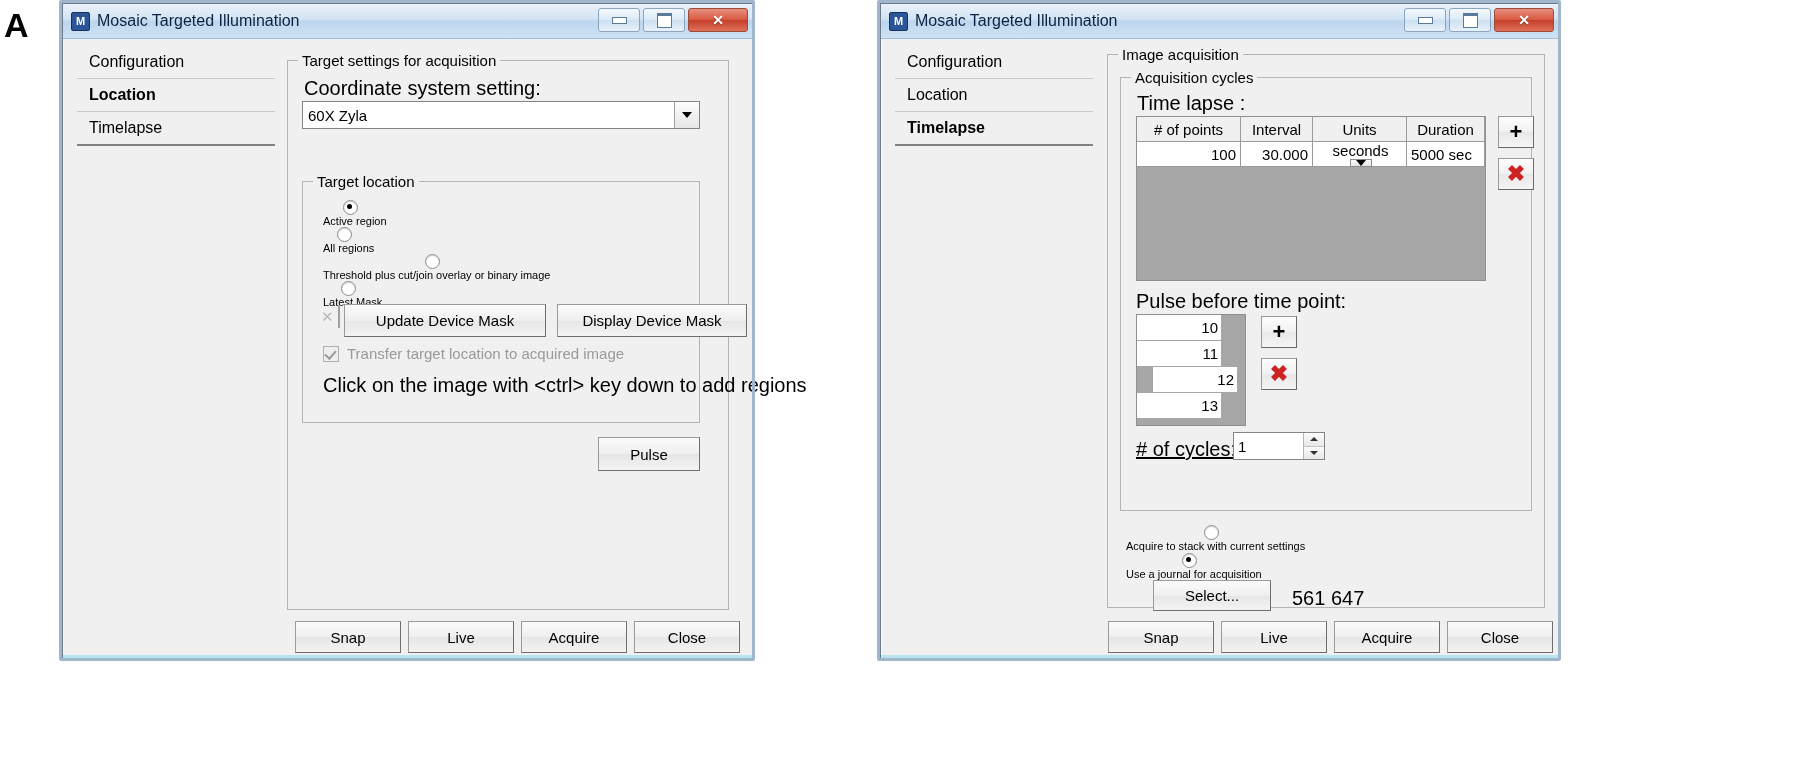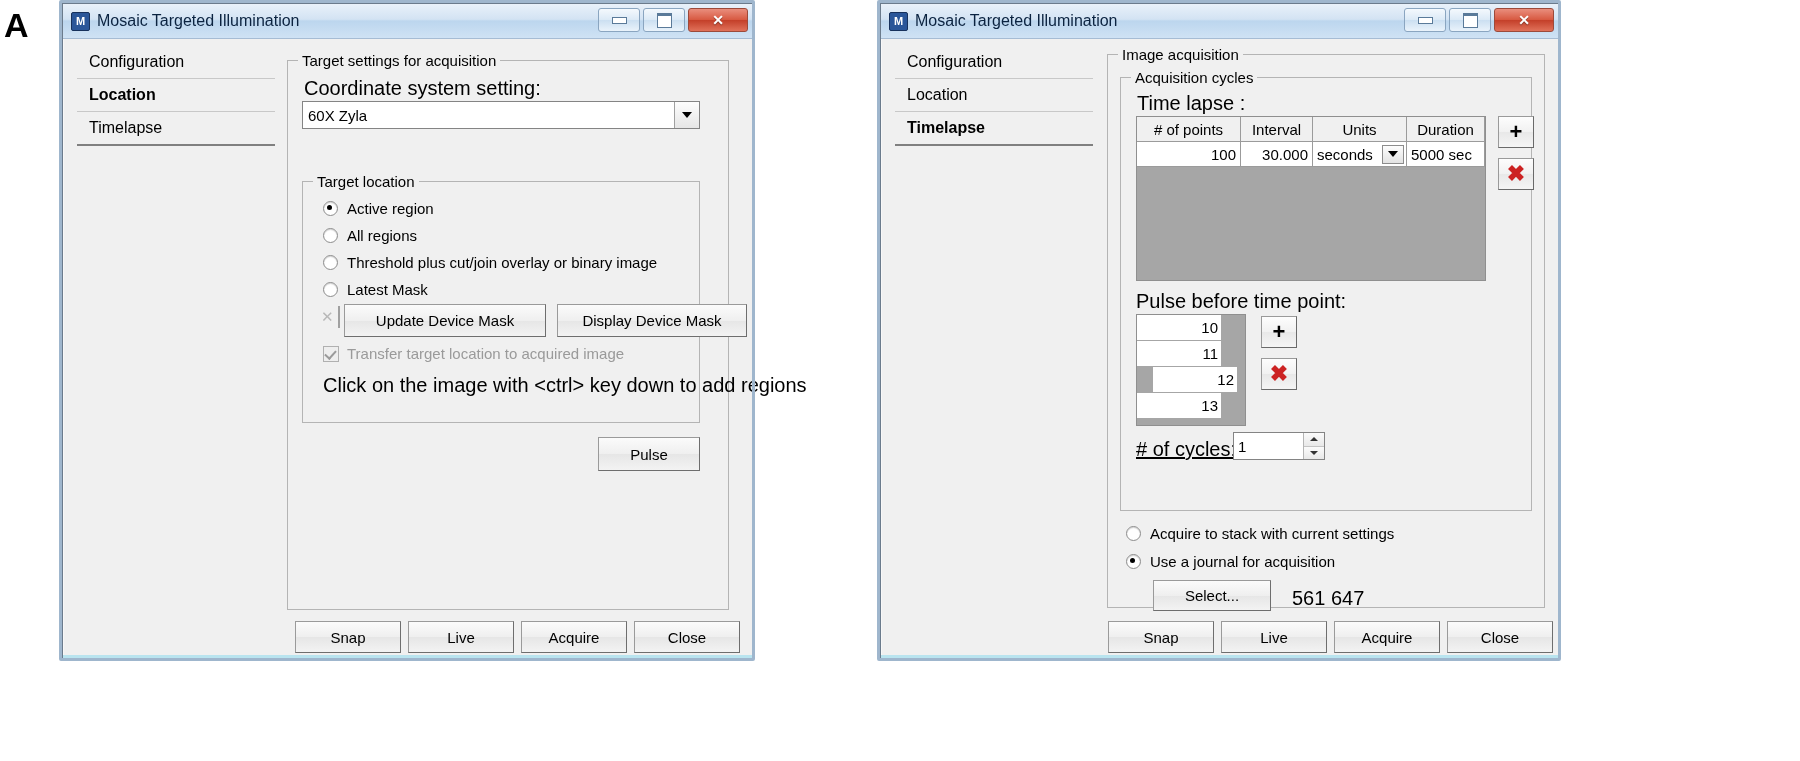--- a/index.html
+++ b/index.html
@@ -40,21 +40,21 @@
 
   .lbl{position:absolute;font-size:20px;color:#000;white-space:nowrap;}
 
   
   .combo{position:absolute;background:#fff;border:1px solid #848484;display:flex;align-items:center;}
   .combo .ctext{flex:1;padding-left:5px;font-size:15px;color:#000;}
   .combo .carrow{width:24px;align-self:stretch;border-left:1px solid #a0a0a0;
                  background:linear-gradient(to bottom,#fdfdfd,#e6e6e6);display:flex;align-items:center;justify-content:center;}
   .carrow i{display:block;width:0;height:0;border-left:5px solid transparent;border-right:5px solid transparent;border-top:6px solid #000;}
 
-  .radio{position:absolute;display:flex;align-items:center;font-size:15px;color:#000;white-space:nowrap;}
+  .radio{position:absolute;display:flex;align-items:center;font-size:11px;color:#000;white-space:nowrap;flex-direction:column;}
   .radio .dot{width:13px;height:13px;border-radius:50%;background:#fff;border:1px solid #8c8c8c;
               box-shadow:0 1px 1px rgba(0,0,0,.18) inset;margin-right:9px;flex:none;position:relative;}
   .radio.on .dot::after{content:"";position:absolute;left:3px;top:3px;width:5px;height:5px;border-radius:50%;background:#000;}
 
   .chk{position:absolute;display:flex;align-items:center;font-size:15px;white-space:nowrap;color:#9a9a9a;}
   .chk .box{width:14px;height:14px;background:#eee;border:1px solid #b0b0b0;margin-right:8px;flex:none;position:relative;}
   .chk.on .box::after{content:"";position:absolute;left:3px;top:1px;width:5px;height:9px;border:solid #9a9a9a;border-width:0 2px 2px 0;transform:rotate(42deg);}
 
   .btn{position:absolute;background:linear-gradient(to bottom,#fbfbfb,#efefef 50%,#e6e6e6 51%,#f3f3f3);
        border:1px solid #9a9a9a;border-bottom-color:#6e6e6e;border-right-color:#6e6e6e;
@@ -66,21 +66,21 @@
   .sqbtn.red{color:#cc2222;}
 
   
   .grid{position:absolute;background:#a6a6a6;border:1px solid #8f8f8f;overflow:hidden;}
   .grow{display:flex;height:25px;}
   .ghead{display:flex;height:25px;background:#f0f0f0;}
   .gcell{border-right:1px solid #9b9b9b;border-bottom:1px solid #9b9b9b;font-size:15px;display:flex;align-items:center;
          background:#fff;box-sizing:border-box;padding:0 4px;}
   .gcell.h{background:#f0f0f0;justify-content:center;}
   .gcell.num{justify-content:flex-end;}
-  .gcell.dd{justify-content:space-between;padding-right:2px;}
+  .gcell.dd{justify-content:space-between;padding-right:2px;flex-direction:column;}
   .gcell .ddarrow{width:20px;height:17px;border:1px solid #8c8c8c;background:linear-gradient(to bottom,#fcfcfc,#e3e3e3);
                   display:flex;align-items:center;justify-content:center;}
   .gcell .ddarrow i{display:block;width:0;height:0;border-left:5px solid transparent;border-right:5px solid transparent;border-top:6px solid #000;}
 
   .plist{position:absolute;background:#a6a6a6;border:1px solid #8f8f8f;}
   .plist .prow{height:26px;display:flex;}
   .plist .pcell{background:#fff;border-bottom:1px solid #a6a6a6;border-right:1px solid #a6a6a6;
                 font-size:15px;display:flex;align-items:center;justify-content:flex-end;padding-right:3px;box-sizing:border-box;}
 
   .spin{position:absolute;background:#fff;border:1px solid #848484;display:flex;align-items:center;}

